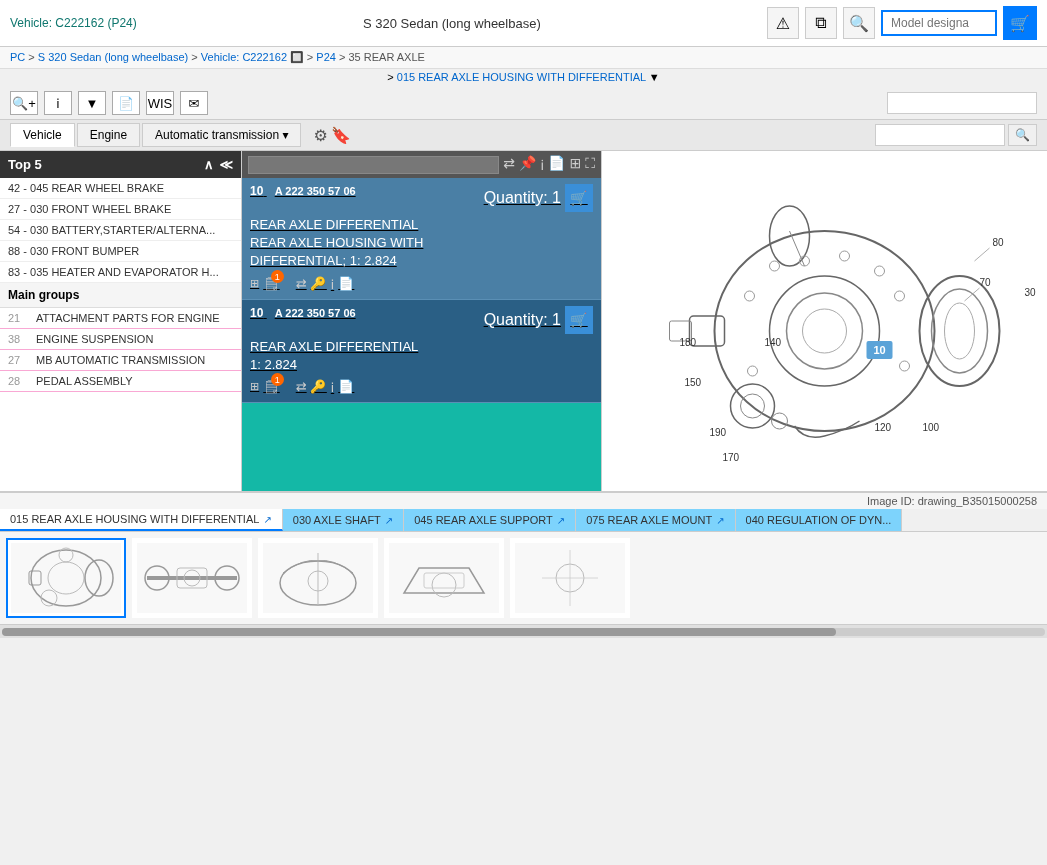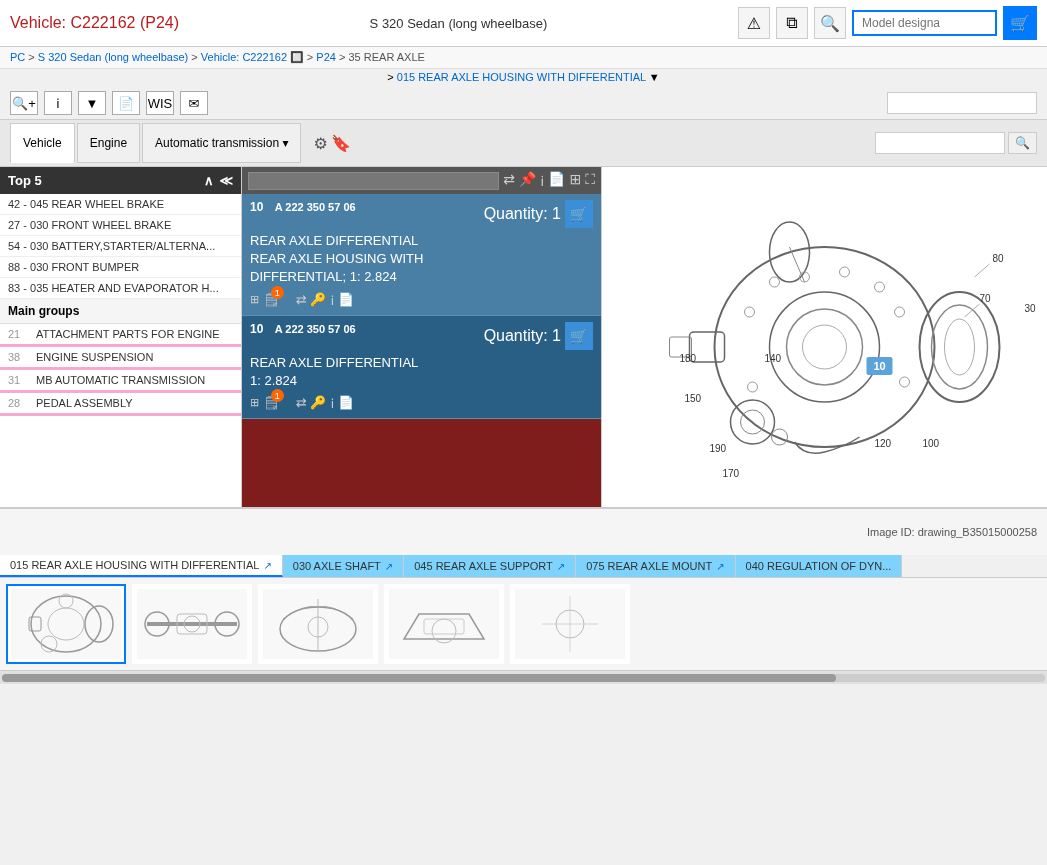--- a/index.html
+++ b/index.html
@@ -7,35 +7,35 @@
 
     
     .header {
       background: #fff;
       border-bottom: 1px solid #ccc;
       padding: 6px 10px;
       display: flex;
       align-items: center;
       justify-content: space-between;
     }
-    .header-left { font-size: 16px; color: #b91c1c; }
+    .header-left { font-size: 12px; color: #0f766e; }
     .header-center { font-size: 13px; color: #333; }
     .header-right { display: flex; align-items: center; gap: 6px; }
     .header-icon-btn {
       width: 32px; height: 32px;
       border: 1px solid #ccc;
       background: #f5f5f5;
       cursor: pointer;
       display: flex; align-items: center; justify-content: center;
       font-size: 16px;
     }
     .search-box {
       border: 2px solid #007bff;
       padding: 4px 8px;
-      width: 145px;
+      width: 116px;
       font-size: 12px;
       outline: none;
     }
     .cart-btn {
       background: #007bff;
       color: white;
       border: none;
       width: 34px; height: 34px;
       cursor: pointer;
       font-size: 16px;
@@ -57,21 +57,21 @@
     
     .toolbar {
       background: #e8e8e8;
       border-bottom: 1px solid #ccc;
       padding: 3px 10px;
       display: flex;
       align-items: center;
       gap: 0;
     }
     .tab-btn {
-      padding: 12px 12px;
+      padding: 4px 12px;
       border: 1px solid #ccc;
       background: #f0f0f0;
       cursor: pointer;
       font-size: 12px;
       margin-right: 2px;
     }
     .tab-btn.active { background: #fff; border-bottom: 1px solid #fff; }
     .toolbar-icons { margin-left: 10px; display: flex; gap: 4px; }
     .toolbar-icon { font-size: 16px; cursor: pointer; color: #555; }
     .toolbar-search { margin-left: auto; }
@@ -128,21 +128,21 @@
     .sidebar-section-title {
       padding: 5px 8px;
       font-weight: bold;
       font-size: 12px;
       background: #f5f5f5;
       border-bottom: 1px solid #ddd;
       color: #000;
     }
     .sidebar-group-item {
       padding: 4px 8px;
-      border-bottom: 3px solid #f9a8d4;
+      border-bottom: 1px solid #f9a8d4;
       cursor: pointer;
       font-size: 11px;
       color: #333;
       display: flex;
       gap: 4px;
     }
     .sidebar-group-item .num { color: #999; min-width: 24px; }
 
     
     .center-panel {
@@ -163,21 +163,21 @@
       flex: 1;
       background: #777;
       border: 1px solid #888;
       color: #fff;
       padding: 2px 4px;
       font-size: 11px;
     }
     .center-top-icons { display: flex; gap: 4px; }
     .ct-icon { color: #ccc; font-size: 14px; cursor: pointer; }
 
-    .parts-list { overflow-y: auto; flex: 1; background: #7f1d1d; }
+    .parts-list { overflow-y: auto; flex: 1; background: #14b8a6; text-decoration: underline; }
     .part-item {
       background: #4a7fa5;
       border-bottom: 1px solid #5a8fb5;
       padding: 6px 8px;
       color: #fff;
     }
     .part-item.selected { background: #2a5f85; }
     .part-header { display: flex; justify-content: space-between; align-items: flex-start; margin-bottom: 4px; }
     .part-num { font-size: 12px; font-weight: bold; }
     .part-ref { font-size: 11px; font-weight: bold; }
@@ -204,21 +204,21 @@
       overflow: hidden;
     }
 
     
     .bottom-section {
       border-top: 2px solid #ccc;
       background: #f5f5f5;
     }
     .image-id-bar {
       text-align: right;
-      padding: 17px 10px;
+      padding: 2px 10px;
       font-size: 11px;
       color: #555;
       background: #f5f5f5;
     }
     .thumbnail-tabs {
       display: flex;
       overflow-x: auto;
       background: #f0f0f0;
       border-bottom: 1px solid #ccc;
     }
@@ -353,21 +353,21 @@
     <div class="sidebar-section-title">Main groups</div>
     <div class="sidebar-group-item">
       <span class="num">21</span>
       <span>ATTACHMENT PARTS FOR ENGINE</span>
     </div>
     <div class="sidebar-group-item">
       <span class="num">38</span>
       <span>ENGINE SUSPENSION</span>
     </div>
     <div class="sidebar-group-item">
-      <span class="num">31</span>
+      <span class="num">27</span>
       <span>MB AUTOMATIC TRANSMISSION</span>
     </div>
     <div class="sidebar-group-item">
       <span class="num">28</span>
       <span>PEDAL ASSEMBLY</span>
     </div>
   </div>
 
   <div class="center-panel">
     <div class="center-top-bar">

